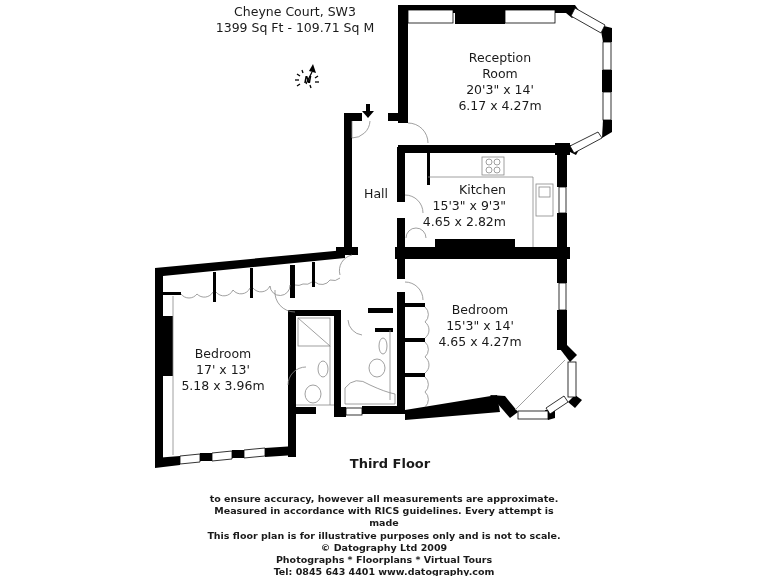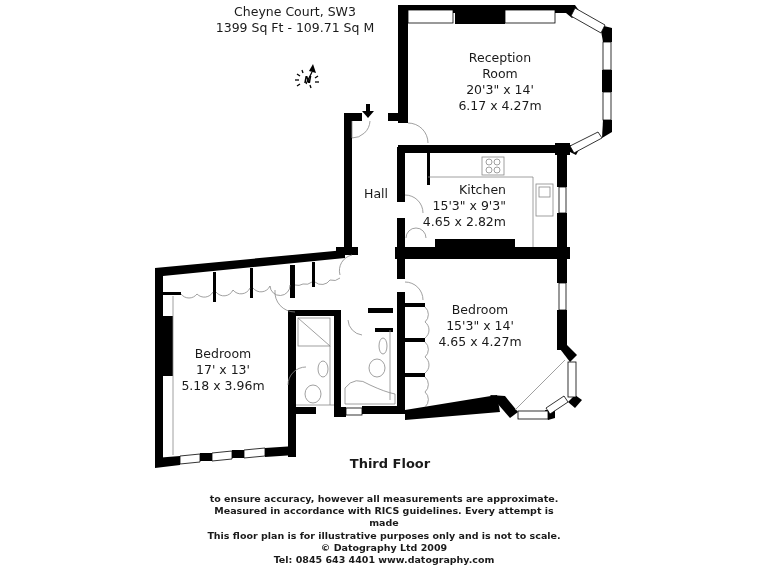--- a/index.html
+++ b/index.html
@@ -202,14 +202,15 @@
   <div>5.18 x 3.96m</div>
 </div>
 
 <div class="abs floor-label">Third Floor</div>
 
 <div class="abs footer">
   <div>to ensure accuracy, however all measurements are approximate.</div>
   <div>Measured in accordance with RICS guidelines. Every attempt is made</div>
   <div>This floor plan is for illustrative purposes only and is not to scale.</div>
   <div>© Datography Ltd 2009</div>
+  <div>Photographs * Floorplans * Virtual Tours</div>
   <div>Tel: 0845 643 4401 www.datography.com</div>
 </div>
 
 </body></html>

